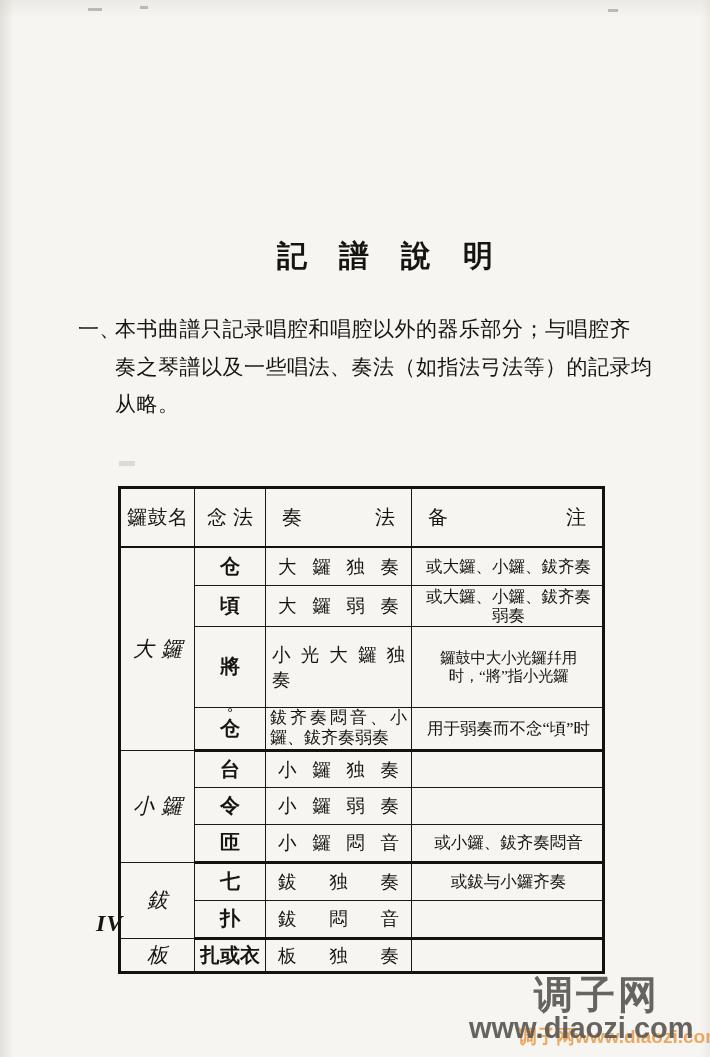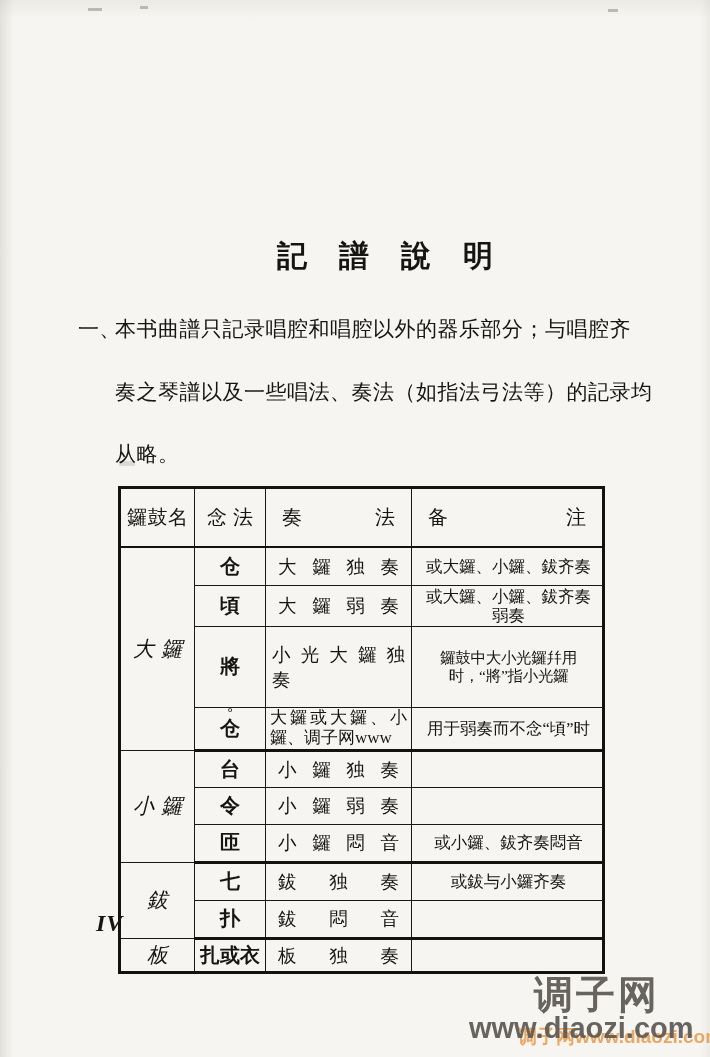--- a/index.html
+++ b/index.html
@@ -13,21 +13,21 @@
     font-family:"Liberation Serif","DejaVu Serif",serif;
     color:#171512;
   }
   .title{
     position:absolute;left:237px;top:236px;
     font-size:30px;letter-spacing:32px;white-space:nowrap;font-weight:bold;padding-left:40px;
   }
   .paras{position:absolute;left:78px;top:311px;width:575px;font-size:21px;letter-spacing:.5px;line-height:37.5px;}
   .pline{white-space:nowrap;}
   .marker{display:inline-block;width:37px;}
-  .cont{padding-left:37px;margin-top:25px;}
+  .cont{padding-left:37px;}
   
   table.score{
     position:absolute;left:118px;top:486px;
     border-collapse:collapse;table-layout:fixed;width:484px;
     background:transparent;
   }
   table.score td{
     border:1.6px solid #1b1916;
     text-align:center;vertical-align:middle;
     padding:0;overflow:hidden;
@@ -128,21 +128,21 @@
           </td>
       <td class="note-cell">
             <span class="nt note-sm">鑼鼓中大小光鑼幷用时，“將”指小光鑼</span>
           </td>
     </tr>
     <tr class="gend" style="height:38px">
       <td class="nian-cell">
         <span class="ring-holder"><span class="ring">°</span><span>仓</span></span>
       </td>
       <td class="zou-cell">
-            <span class="zou-wrap">大鑼或大鑼、小鑼、调子网www</span>
+            <span class="zou-wrap">鈸齐奏悶音、小鑼、鈸齐奏弱奏</span>
           </td>
       <td class="note-cell">
             <span class="nt">用于弱奏而不念“頃”时</span>
           </td>
     </tr>
 
     <tr style="height:37px">
       <td class="name-cell" rowspan="3">
             <span class="spread pad-m">小 鑼</span>
           </td>

